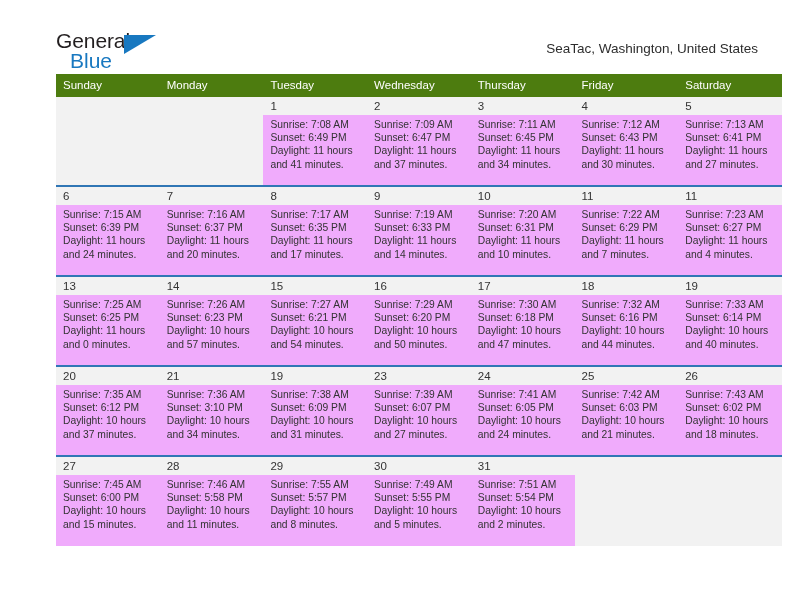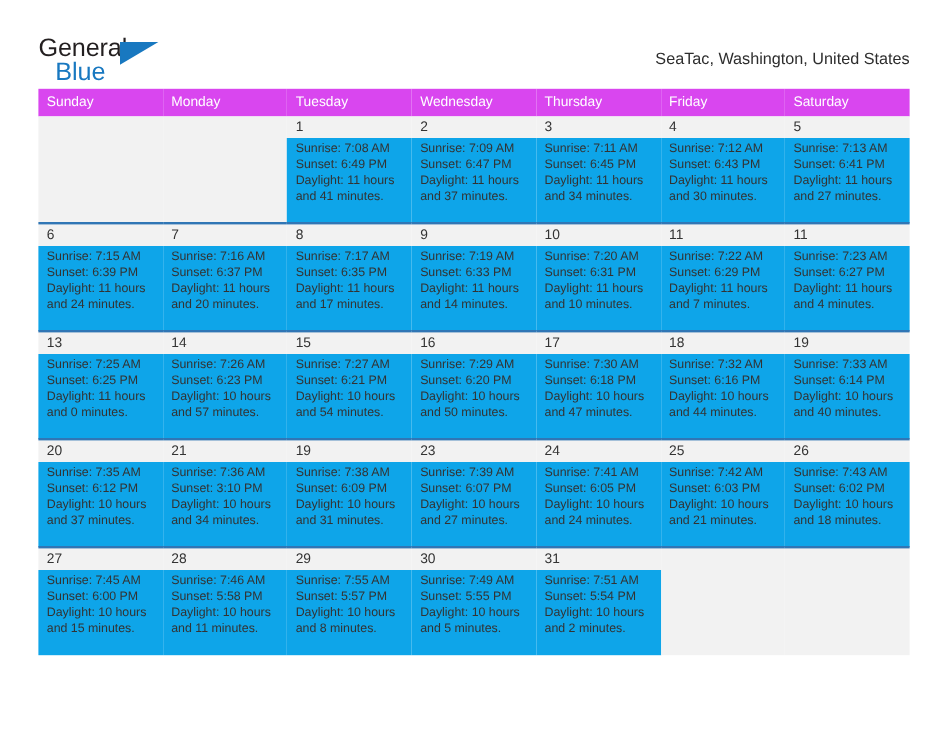--- a/index.html
+++ b/index.html
@@ -3,21 +3,21 @@
 <meta charset="utf-8">
 <style>
   * { box-sizing: border-box; margin: 0; padding: 0; }
   body {
     width: 792px;
     height: 612px;
     background: #ffffff;
     font-family: "Liberation Sans", sans-serif;
     overflow: hidden;
   }
-  .page { position: relative; width: 792px; height: 428px; }
+  .page { position: relative; width: 792px; height: 428px; padding-left: 24px; }
 
   
   .top {
     display: flex;
     align-items: flex-start;
     justify-content: space-between;
     padding: 30px 34px 0 32px;
     height: 74px;
   }
   .logo { position: relative; width: 118px; height: 46px; }
@@ -59,38 +59,38 @@
   }
 
   
   .cal {
     margin: 0 34px 0 32px;
     border-collapse: collapse;
     width: 726px;
     table-layout: fixed;
   }
   .cal th {
-    background: #d946ef;
+    background: #4d7c0f;
     color: #ffffff;
     font-size: 11.5px;
     font-weight: normal;
     text-align: left;
     padding: 5px 0 6px 7px;
     border: none;
   }
   .daynum-row td {
     background: #f2f2f2;
     font-size: 11.5px;
     color: #333333;
     padding: 3px 0 3px 7px;
     vertical-align: top;
     height: 17px;
   }
   .info-row td {
-    background: #0ea5e9;
+    background: #f0abfc;
     font-size: 10.3px;
     color: #333333;
     padding: 3px 6px 10px 7px;
     vertical-align: top;
     line-height: 13.2px;
     height: 71px;
   }
   .info-row td.empty, .daynum-row td.empty { background: #f2f2f2; }
   .daynum-row td.empty { background: #f2f2f2; }
   .info-row.wk-sep td { border-bottom: 2px solid #3076b5; }

